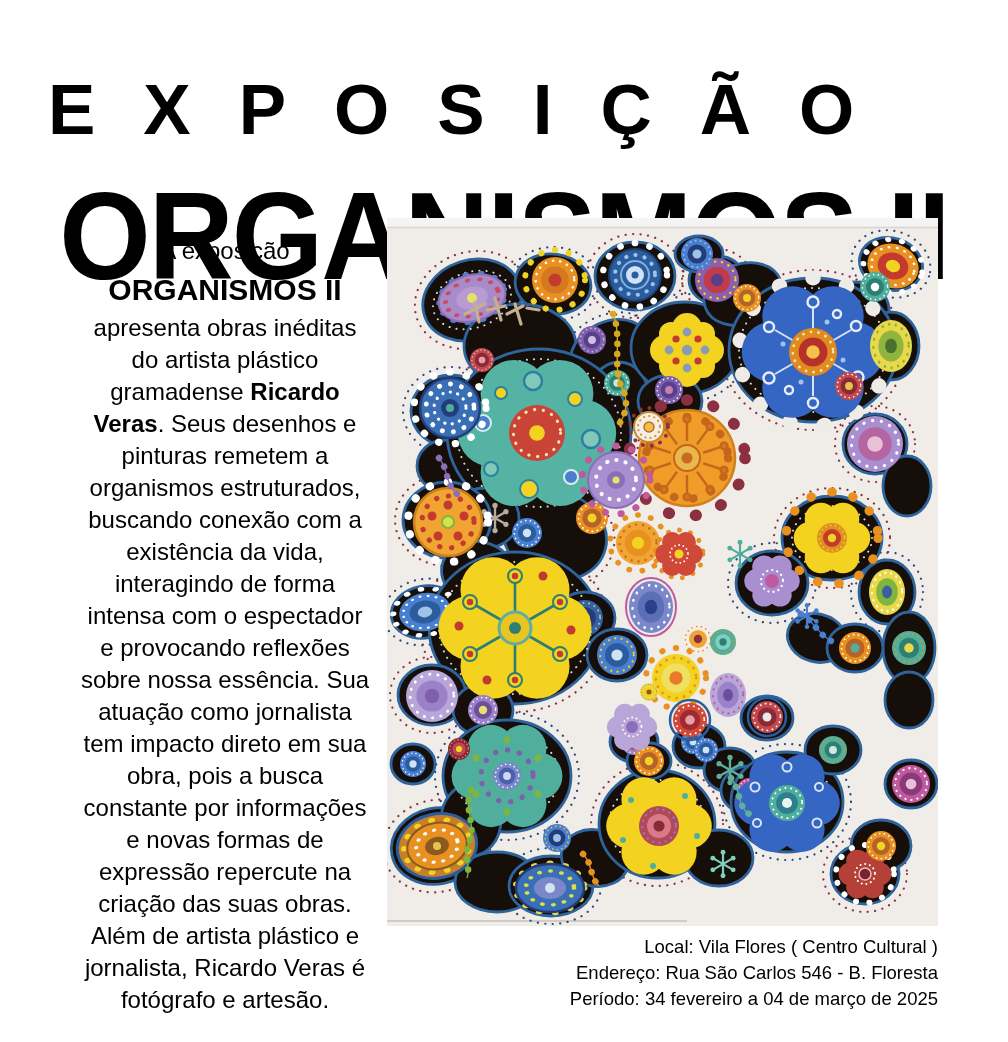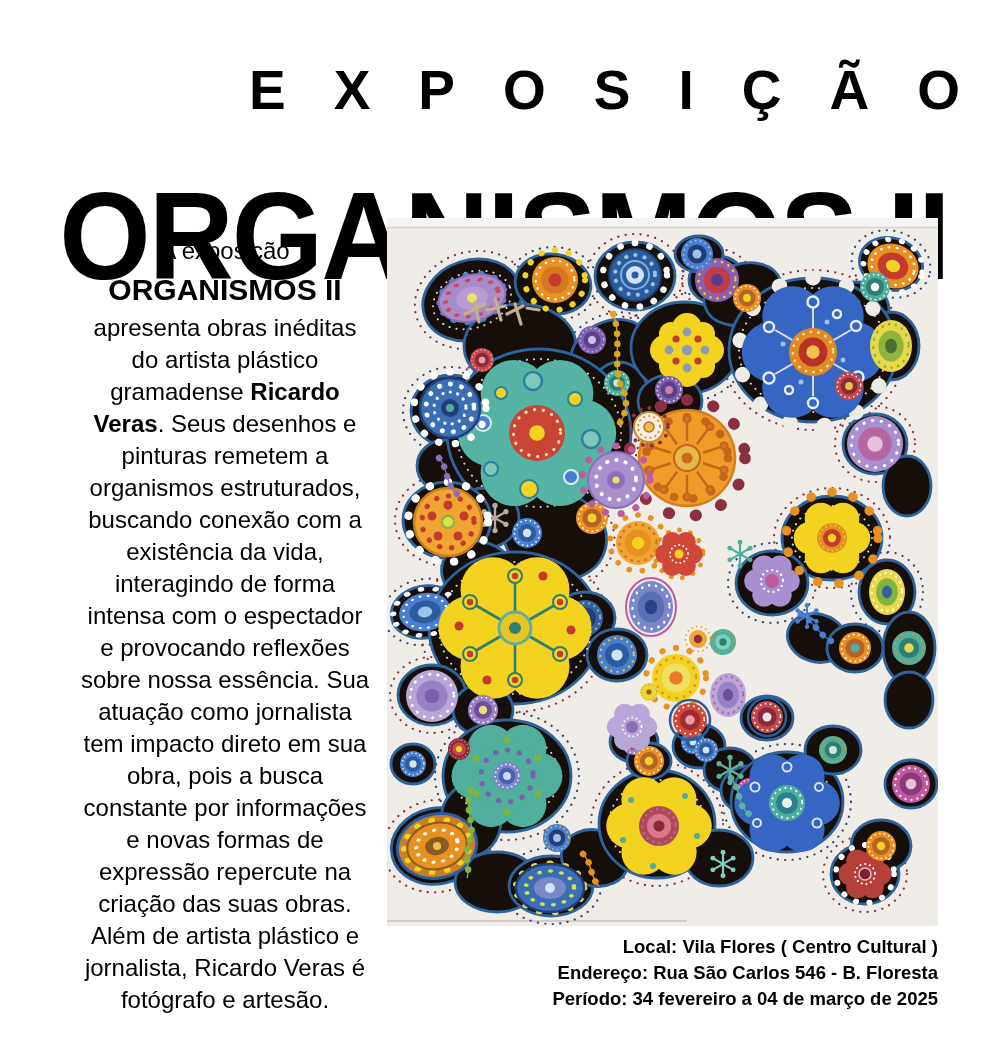--- a/index.html
+++ b/index.html
@@ -1,32 +1,32 @@
 <!DOCTYPE html>
 <html><head>
 <meta charset="utf-8">
 <title>Poster</title>
 <style>
   html,body{margin:0;padding:0}
   body{width:1008px;height:1042px;position:relative;background:#ffffff;
        font-family:"Liberation Sans",sans-serif;color:#000;overflow:hidden}
-  .kicker{position:absolute;top:26px;left:0;width:100%;text-align:right;
-          font-size:55px;font-weight:700;letter-spacing:48px;text-indent:48px;
+  .kicker{position:absolute;top:26px;left:0;width:100%;text-align:left;
+          font-size:71px;font-weight:700;letter-spacing:48px;text-indent:48px;
           line-height:1;white-space:nowrap}
   .title{position:absolute;top:69px;left:0;width:100%;text-align:center;
          font-size:125px;font-weight:700;letter-spacing:-2px;line-height:1;
          transform:scaleX(0.94);white-space:nowrap}
   .intro{position:absolute;left:28px;top:218px;width:362px;margin:16px;
          text-align:center;font-size:24px;line-height:32px;white-space:pre-line}
   .intro .opening{display:block;line-height:34px}
   .intro .highlight{display:block;font-size:30px;line-height:44px;font-weight:700}
   .artwork{position:absolute;left:387px;top:218px;width:551px;height:708px;margin:0}
   .artwork svg{display:block}
   .event{position:absolute;top:934px;right:70px;text-align:right;
-         font-weight:700;font-size:18.5px;line-height:26px}
+         font-weight:400;font-size:18.5px;line-height:26px}
   
   .lobe{fill:#150e09;stroke:#2e639c;stroke-width:2.8}
   .halo{fill:none;stroke:#8a3040;stroke-width:2.2;stroke-dasharray:.1 7.4;stroke-linecap:round}
   .haloB{stroke:#27497e}
   .haloW{fill:none;stroke:#efece8;stroke-width:2;stroke-dasharray:.1 7;stroke-linecap:round;opacity:.9}
   .bead{fill:none;stroke-dasharray:.1 10;stroke-width:6.5;stroke-linecap:round}
   .cord{fill:none;stroke-width:1.3}
 </style>
 </head>
 <body>

